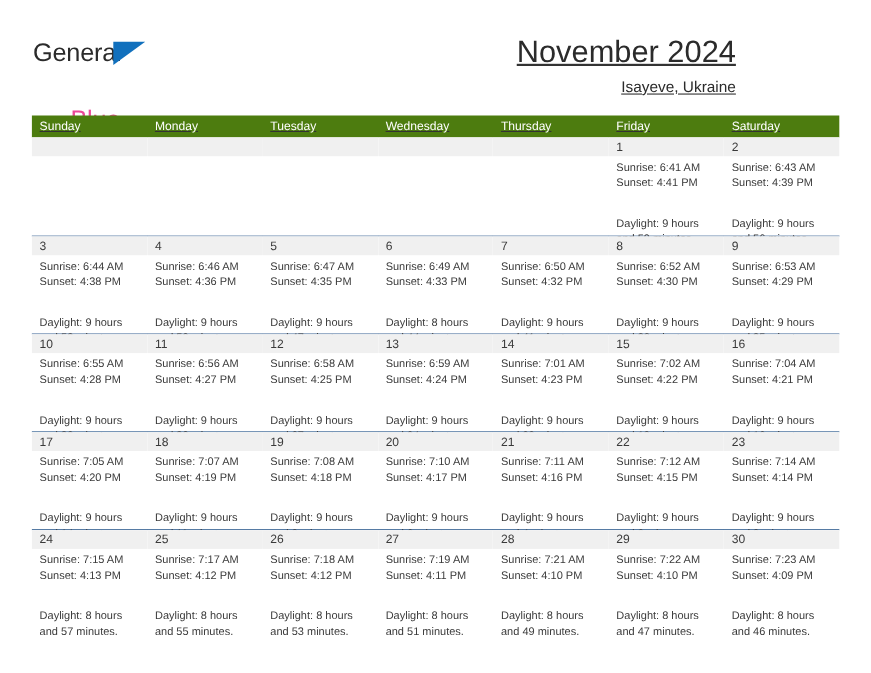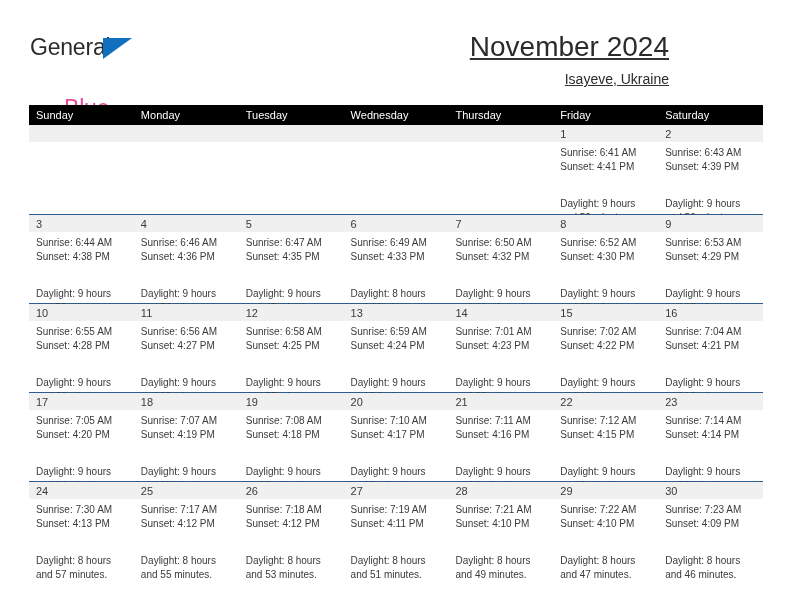--- a/index.html
+++ b/index.html
@@ -94,22 +94,23 @@
   
   .calendar {
     position: absolute;
     left: 29px;
     top: 105px;
     width: 734px;
   }
   .weekday-row {
     display: flex;
     width: 100%;
-    background: #000000;
+    background: #4d7c0f;
     height: 20px;
+    text-decoration: underline;
   }
   .weekday {
     flex: 1 1 0;
     box-sizing: border-box;
     padding: 3px 0 0 7px;
     font-size: 11px;
     color: #ffffff;
     line-height: 14px;
     white-space: nowrap;
     overflow: hidden;
@@ -423,21 +424,21 @@
           <div>Sunset: 4:14 PM</div>
           <div class="daylight">Daylight: 9 hours and 0 minutes.</div>
         </div>
       </div>
     </div>
 
     <div class="week-row">
       <div class="day-cell">
         <div class="day-band">24</div>
         <div class="day-body">
-          <div>Sunrise: 7:30 AM</div>
+          <div>Sunrise: 7:15 AM</div>
           <div>Sunset: 4:13 PM</div>
           <div class="daylight">Daylight: 8 hours and 57 minutes.</div>
         </div>
       </div>
       <div class="day-cell">
         <div class="day-band">25</div>
         <div class="day-body">
           <div>Sunrise: 7:17 AM</div>
           <div>Sunset: 4:12 PM</div>
           <div class="daylight">Daylight: 8 hours and 55 minutes.</div>

